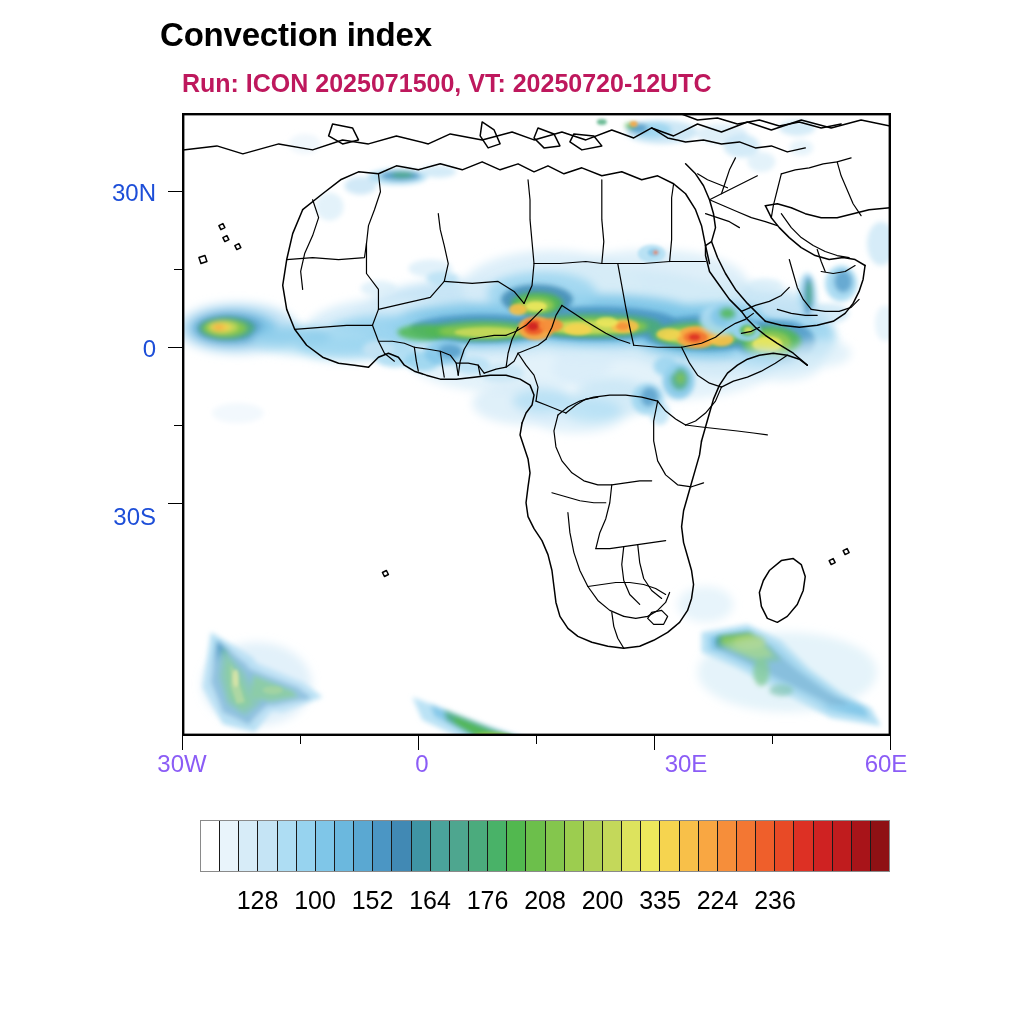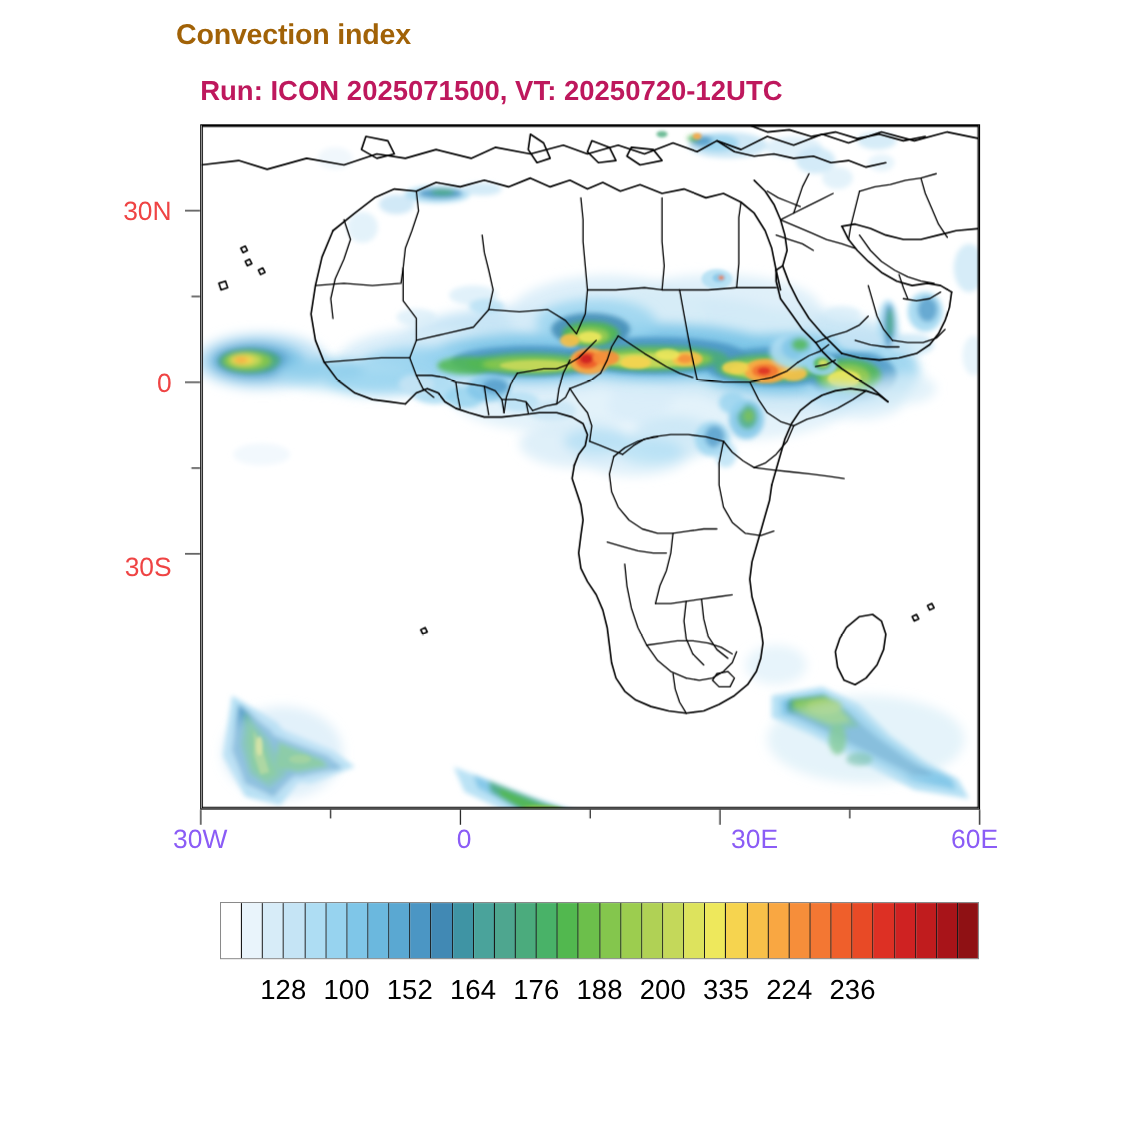--- a/index.html
+++ b/index.html
@@ -1,21 +1,21 @@
 <!DOCTYPE html>
 <html><head>
 <meta charset="utf-8">
 <style>
   html,body{margin:0;padding:0;background:#ffffff;}
   body{width:1024px;height:1024px;font-family:"Liberation Sans",sans-serif;position:relative;overflow:hidden;}
   #root{position:absolute;inset:0;background:#fff;}
 
   .title{
     position:absolute;left:160px;top:16px;
-    font-size:26px;font-weight:bold;color:#a16207;letter-spacing:-0.2px;
+    font-size:33px;font-weight:bold;color:#000000;letter-spacing:-0.2px;
     white-space:nowrap;
   }
   .subtitle{
     position:absolute;left:182px;top:69px;
     font-size:25px;font-weight:bold;color:#be185d;
     white-space:nowrap;
   }
 
   
   #plot{
@@ -27,21 +27,21 @@
   
   .tick{position:absolute;background:#000;}
   .xtick{width:1.4px;}
   .ytick{height:1.4px;}
 
   .xlab{
     position:absolute;font-size:24px;font-weight:normal;color:#8b5cf6;
     transform:translateX(-50%);white-space:nowrap;top:750px;
   }
   .ylab{
-    position:absolute;font-size:24px;font-weight:normal;color:#ef4444;
+    position:absolute;font-size:24px;font-weight:normal;color:#1d4ed8;
     transform:translateY(-50%);white-space:nowrap;text-align:right;
   }
 
   
   #cbar{
     position:absolute;left:200px;top:820px;width:690px;height:52px;
     display:flex;border:1px solid #8a8a8a;box-sizing:border-box;background:#fff;
   }
   #cbar .cell{flex:1 1 0;height:100%;border-right:1px solid #1a1a1a;box-sizing:border-box;}
   #cbar .cell:last-child{border-right:none;}
@@ -546,20 +546,20 @@
       <div class="cell" style="background: rgb(192, 28, 30);"></div>
       <div class="cell" style="background: rgb(168, 20, 25);"></div>
       <div class="cell" style="background: rgb(143, 17, 20);"></div>
     </div>
   <div id="cbar-labels">
       <div class="cblab" style="left: 257.5px;">128</div>
       <div class="cblab" style="left: 315px;">100</div>
       <div class="cblab" style="left: 372.5px;">152</div>
       <div class="cblab" style="left: 430px;">164</div>
       <div class="cblab" style="left: 487.5px;">176</div>
-      <div class="cblab" style="left: 545px;">188</div>
+      <div class="cblab" style="left: 545px;">208</div>
       <div class="cblab" style="left: 602.5px;">200</div>
       <div class="cblab" style="left: 660px;">335</div>
       <div class="cblab" style="left: 717.5px;">224</div>
       <div class="cblab" style="left: 775px;">236</div>
     </div>
 
 </div>
 
 </body></html>

